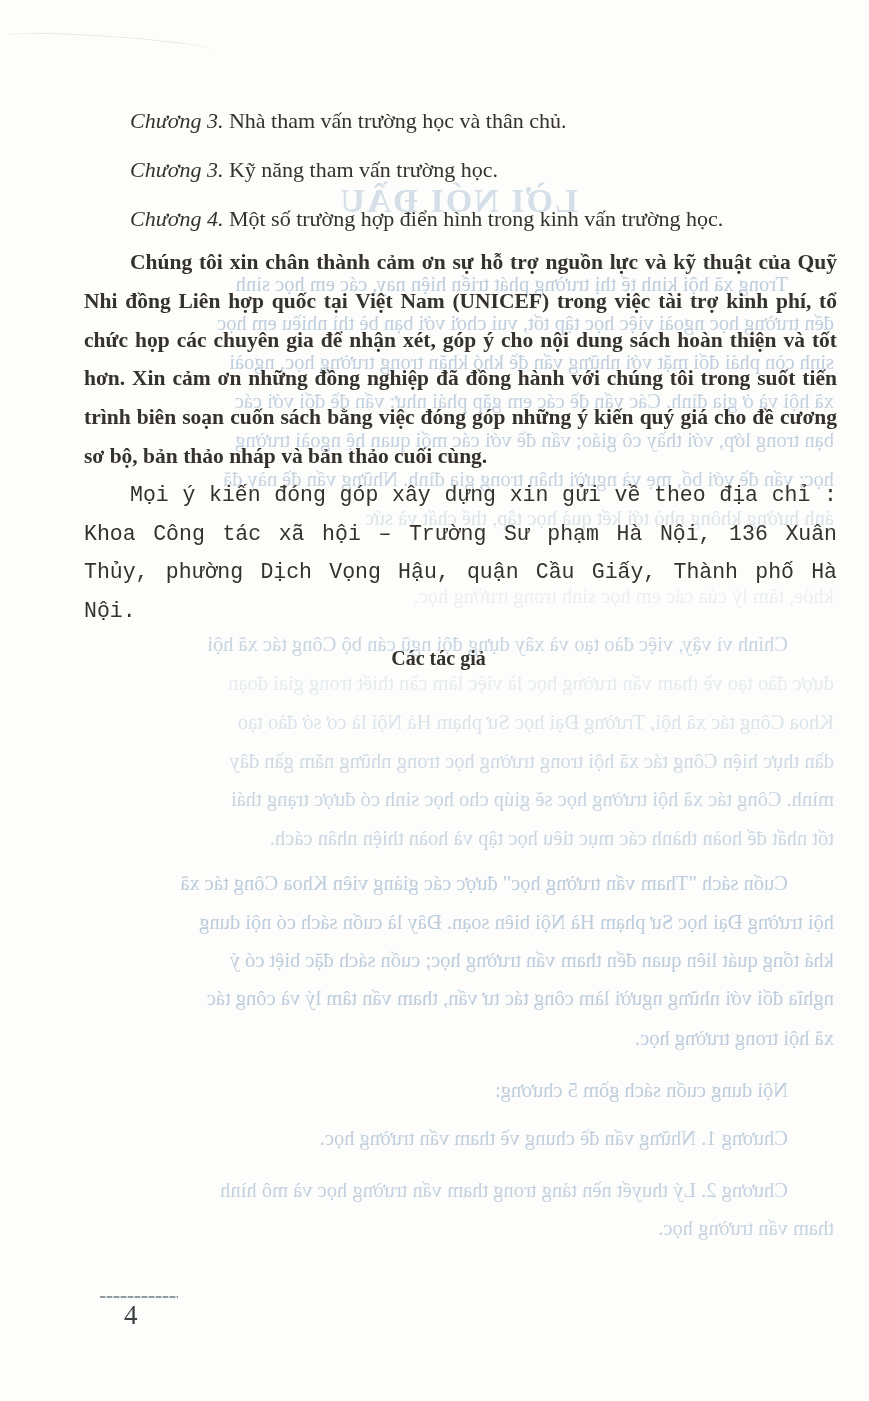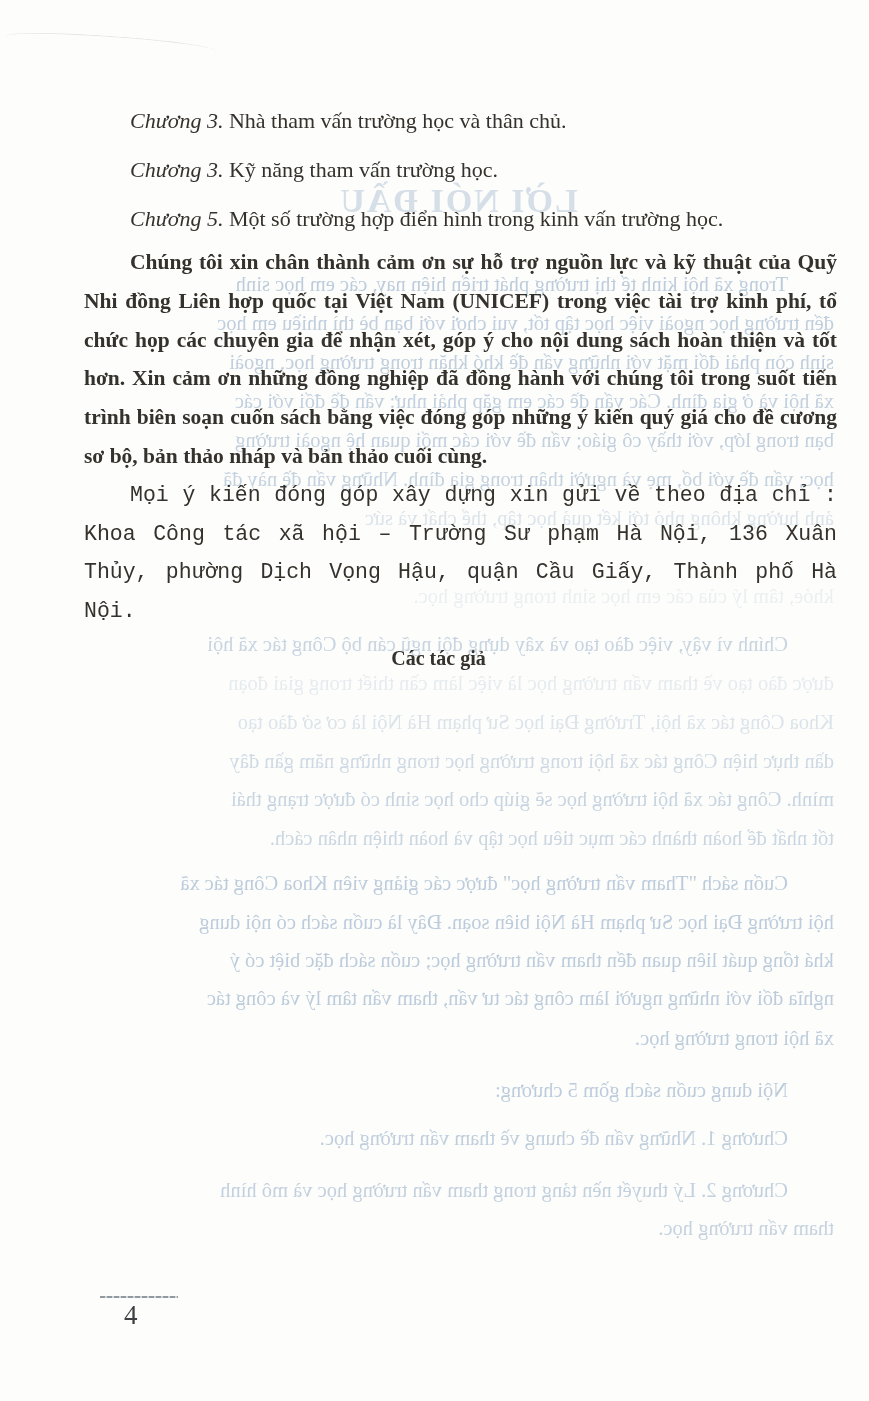--- a/index.html
+++ b/index.html
@@ -102,21 +102,21 @@
       <div class="bleed-line ind" style="top: 1178px; opacity: 0.46;">Chương 2. Lý thuyết nền tảng trong tham vấn trường học và mô hình</div>
       <div class="bleed-line" style="top: 1216px; opacity: 0.44;">tham vấn trường học.</div>
     </div>
 
   <div class="textblock">
 
     <div class="chapter-line"><span class="it">Chương 3.</span><span> Nhà tham vấn trường học và thân chủ.</span></div>
 
     <div class="chapter-line"><span class="it">Chương 3.</span><span> Kỹ năng tham vấn trường học.</span></div>
 
-    <div class="chapter-line"><span class="it">Chương 5.</span><span> Một số trường hợp điển hình trong kinh vấn trường học.</span></div>
+    <div class="chapter-line"><span class="it">Chương 4.</span><span> Một số trường hợp điển hình trong kinh vấn trường học.</span></div>
 
     <p class="body p1">Chúng tôi xin chân thành cảm ơn sự hỗ trợ nguồn lực và kỹ thuật của Quỹ Nhi đồng Liên hợp quốc tại Việt Nam (UNICEF) trong việc tài trợ kinh phí, tổ chức họp các chuyên gia để nhận xét, góp ý cho nội dung sách hoàn thiện và tốt hơn. Xin cảm ơn những đồng nghiệp đã đồng hành với chúng tôi trong suốt tiến trình biên soạn cuốn sách bằng việc đóng góp những ý kiến quý giá cho đề cương sơ bộ, bản thảo nháp và bản thảo cuối cùng.</p>
     <p class="body p3">Mọi ý kiến đóng góp xây dựng xin gửi về theo địa chỉ : Khoa Công tác xã hội – Trường Sư phạm Hà Nội, 136 Xuân Thủy, phường Dịch Vọng Hậu, quận Cầu Giấy, Thành phố Hà Nội.</p>
 
     <div class="signature">Các tác giả</div>
   </div>
 
   <div class="footer-rule"></div>
   <div class="page-number">4</div>
 

